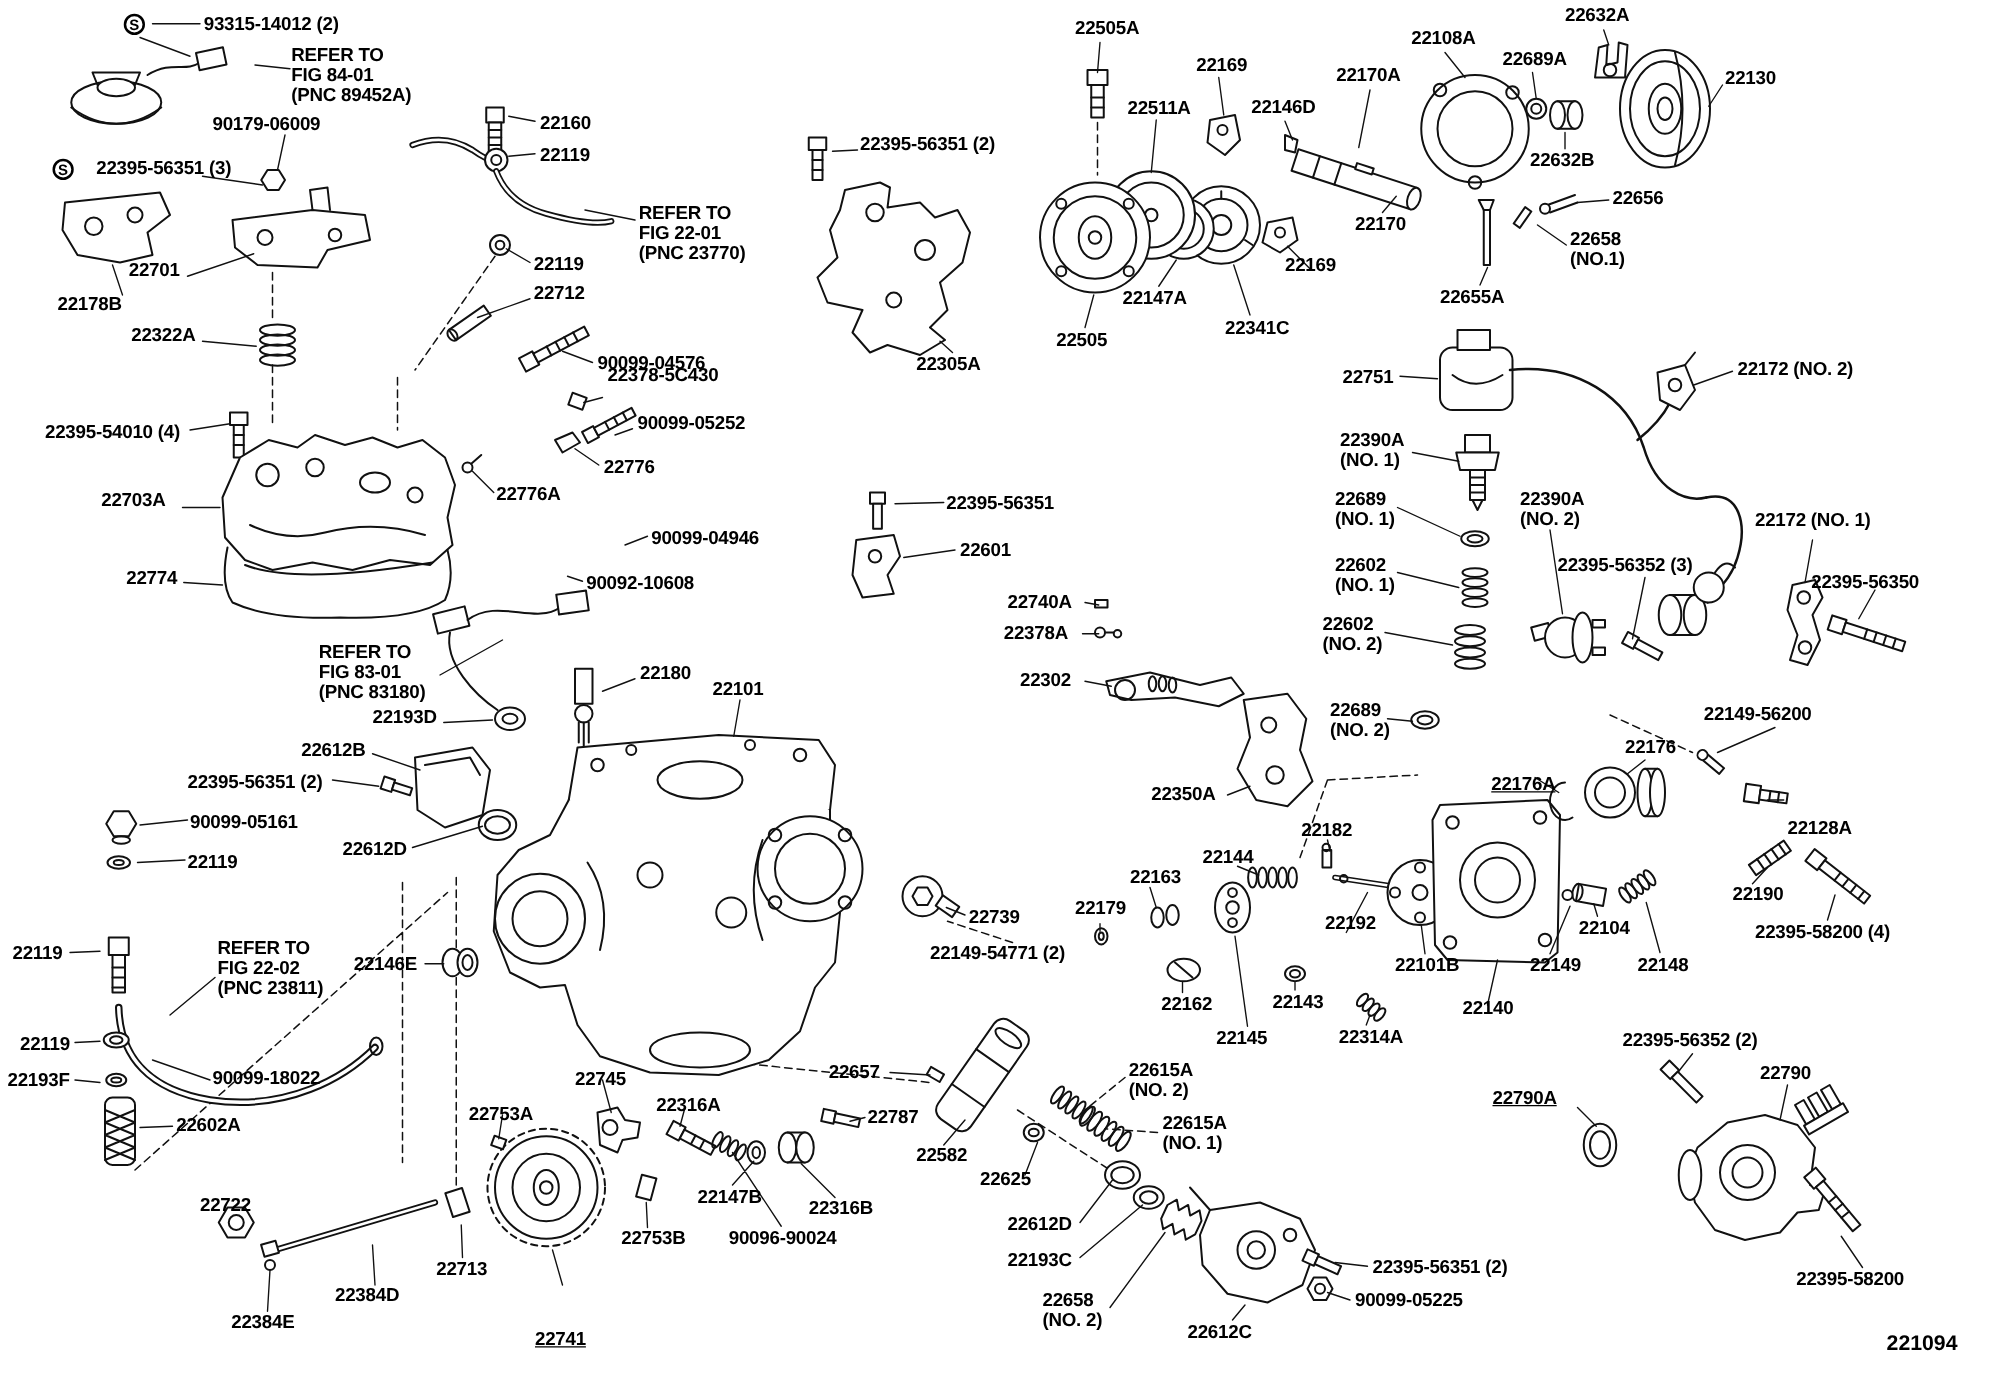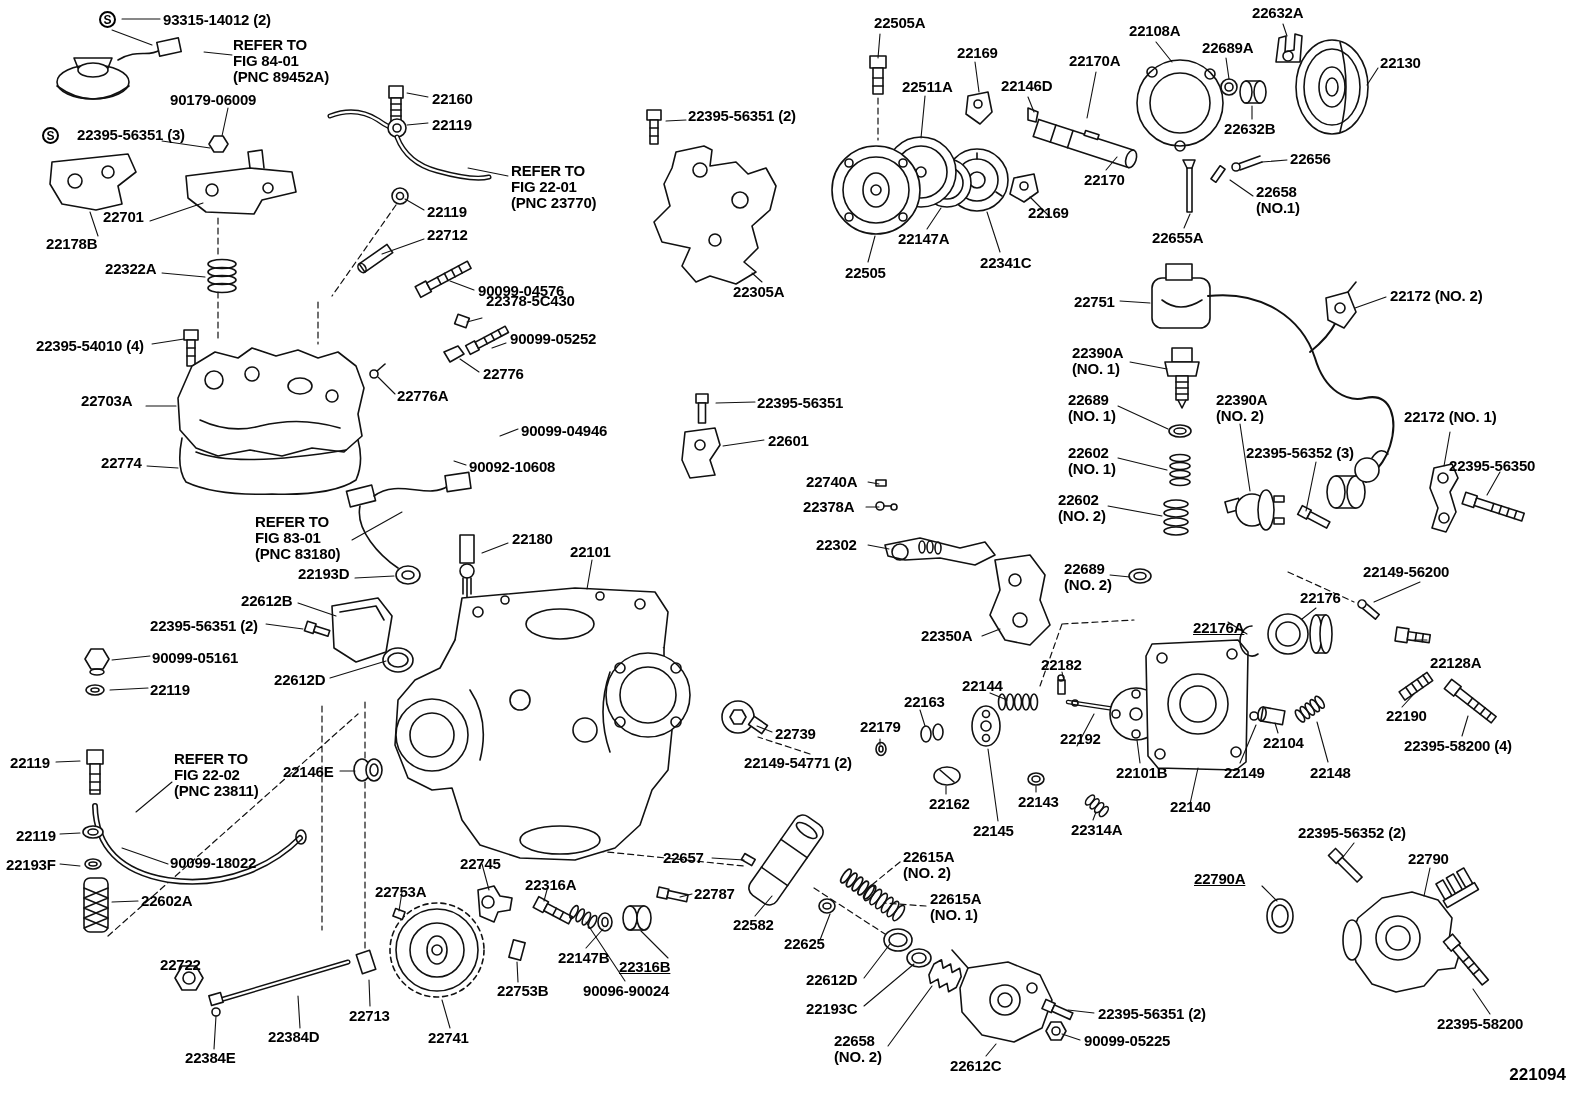--- a/index.html
+++ b/index.html
@@ -696,44 +696,44 @@
     <div class="label" style="left: 16px; top: 828px;">22119</div>
     <div class="label" style="left: 6px; top: 857px;">22193F</div>
     <div class="label" style="left: 170px; top: 855px;">90099-18022</div>
     <div class="label" style="left: 141px; top: 893px;">22602A</div>
     <div class="label" style="left: 160px; top: 957px;">22722</div>
     <div class="label" style="left: 268px; top: 1029px;">22384D</div>
     <div class="label" style="left: 185px; top: 1050px;">22384E</div>
     <div class="label" style="left: 349px; top: 1008px;">22713</div>
     <div class="label" style="left: 375px; top: 884px;">22753A</div>
     <div class="label" style="left: 460px; top: 856px; text-align: center;">22745</div>
-    <div class="label" style="left: 428px; top: 1030px;">22741</div>
+    <div class="label" style="left: 428px; top: 1064px; text-decoration: underline;">22741</div>
     <div class="label" style="left: 497px; top: 983px;">22753B</div>
     <div class="label" style="left: 525px; top: 877px;">22316A</div>
     <div class="label" style="left: 558px; top: 950px;">22147B</div>
     <div class="label" style="left: 583px; top: 983px;">90096-90024</div>
-    <div class="label" style="left: 619px; top: 959px; text-decoration: underline;">22316B</div>
+    <div class="label" style="left: 647px; top: 959px;">22316B</div>
     <div class="label" style="left: 694px; top: 886px;">22787</div>
     <div class="label" style="left: 663px; top: 850px;">22657</div>
     <div class="label" style="left: 733px; top: 917px;">22582</div>
     <div class="label" style="left: 784px; top: 936px;">22625</div>
     <div class="label" style="left: 806px; top: 972px;">22612D</div>
     <div class="label" style="left: 806px; top: 1001px;">22193C</div>
     <div class="label" style="left: 834px; top: 1033px;">22658
 (NO. 2)</div>
     <div class="label" style="left: 950px; top: 1058px;">22612C</div>
     <div class="label" style="left: 1084px; top: 1033px;">90099-05225</div>
     <div class="label" style="left: 1098px; top: 1006px;">22395-56351 (2)</div>
     <div class="label" style="left: 903px; top: 849px;">22615A
 (NO. 2)</div>
     <div class="label" style="left: 930px; top: 891px;">22615A
 (NO. 1)</div>
     <div class="label" style="left: 775px; top: 726px;">22739</div>
     <div class="label" style="left: 744px; top: 755px;">22149-54771 (2)</div>
-    <div class="label" style="left: 860px; top: 15px; margin-left: 14px;">22505A</div>
+    <div class="label" style="left: 860px; top: 15px;">22505A</div>
     <div class="label" style="left: 688px; top: 108px;">22395-56351 (2)</div>
     <div class="label" style="left: 957px; top: 45px;">22169</div>
     <div class="label" style="left: 902px; top: 79px;">22511A</div>
     <div class="label" style="left: 1001px; top: 78px;">22146D</div>
     <div class="label" style="left: 1069px; top: 53px;">22170A</div>
     <div class="label" style="left: 1129px; top: 23px;">22108A</div>
     <div class="label" style="left: 1202px; top: 40px;">22689A</div>
     <div class="label" style="left: 1252px; top: 5px;">22632A</div>
     <div class="label" style="left: 1380px; top: 55px;">22130</div>
     <div class="label" style="left: 1224px; top: 121px;">22632B</div>

